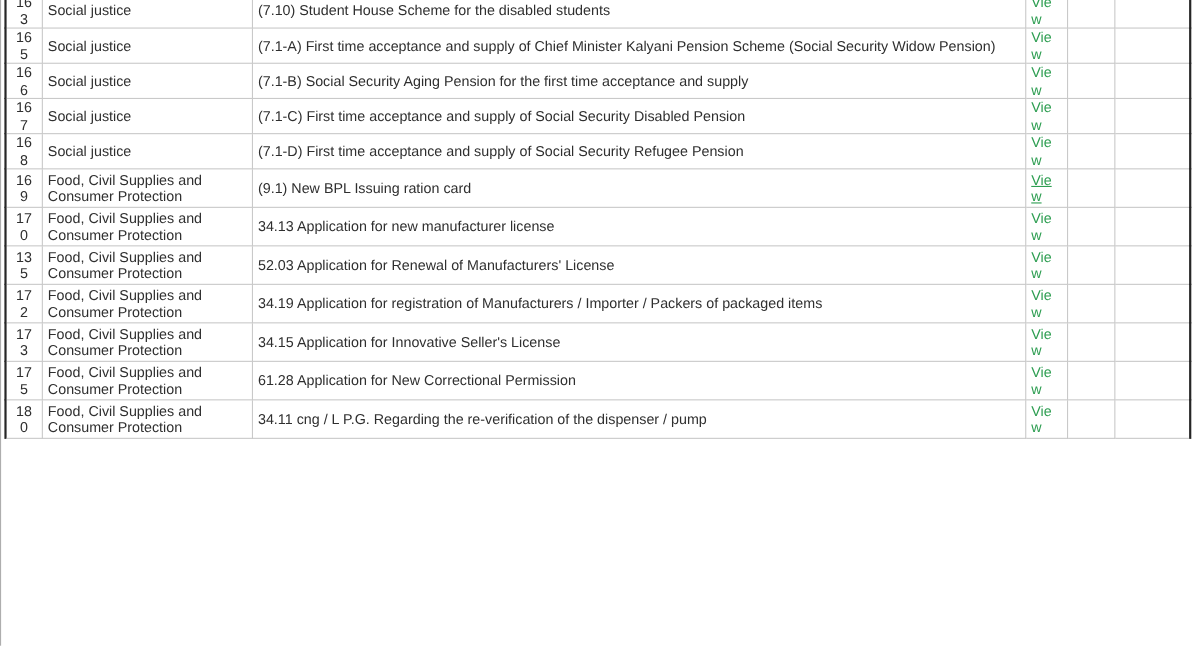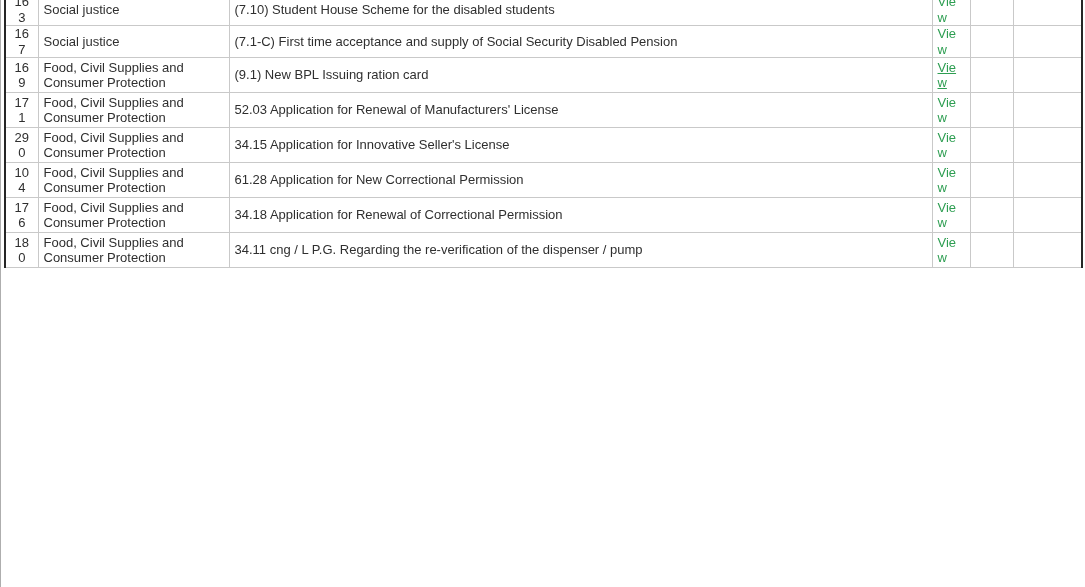--- a/index.html
+++ b/index.html
@@ -78,63 +78,95 @@
     <tbody id="services-tbody">
         <tr class="single">
           <td class="cell-num">163</td>
           <td class="cell-dept">Social justice</td>
           <td class="cell-service">(7.10) Student House Scheme for the disabled students</td>
           <td class="cell-view"><a href="#">View</a></td>
           <td></td>
           <td></td>
         </tr>
         <tr class="single">
+          <td class="cell-num">165</td>
+          <td class="cell-dept">Social justice</td>
+          <td class="cell-service">(7.1-A) First time acceptance and supply of Chief Minister Kalyani Pension Scheme (Social Security Widow Pension)</td>
+          <td class="cell-view"><a href="#">View</a></td>
+          <td></td>
+          <td></td>
+        </tr>
+        <tr class="single">
+          <td class="cell-num">166</td>
+          <td class="cell-dept">Social justice</td>
+          <td class="cell-service">(7.1-B) Social Security Aging Pension for the first time acceptance and supply</td>
+          <td class="cell-view"><a href="#">View</a></td>
+          <td></td>
+          <td></td>
+        </tr>
+        <tr class="single">
           <td class="cell-num">167</td>
           <td class="cell-dept">Social justice</td>
           <td class="cell-service">(7.1-C) First time acceptance and supply of Social Security Disabled Pension</td>
+          <td class="cell-view"><a href="#">View</a></td>
+          <td></td>
+          <td></td>
+        </tr>
+        <tr class="single">
+          <td class="cell-num">168</td>
+          <td class="cell-dept">Social justice</td>
+          <td class="cell-service">(7.1-D) First time acceptance and supply of Social Security Refugee Pension</td>
           <td class="cell-view"><a href="#">View</a></td>
           <td></td>
           <td></td>
         </tr>
         <tr class="double">
           <td class="cell-num">169</td>
           <td class="cell-dept">Food, Civil Supplies and Consumer Protection</td>
           <td class="cell-service">(9.1) New BPL Issuing ration card</td>
           <td class="cell-view"><a href="#" class="underlined">View</a></td>
           <td></td>
           <td></td>
         </tr>
         <tr class="double">
-          <td class="cell-num">171</td>
+          <td class="cell-num">170</td>
+          <td class="cell-dept">Food, Civil Supplies and Consumer Protection</td>
+          <td class="cell-service">34.13 Application for new manufacturer license</td>
+          <td class="cell-view"><a href="#">View</a></td>
+          <td></td>
+          <td></td>
+        </tr>
+        <tr class="double">
+          <td class="cell-num">135</td>
           <td class="cell-dept">Food, Civil Supplies and Consumer Protection</td>
           <td class="cell-service">52.03 Application for Renewal of Manufacturers' License</td>
           <td class="cell-view"><a href="#">View</a></td>
           <td></td>
           <td></td>
         </tr>
         <tr class="double">
-          <td class="cell-num">290</td>
+          <td class="cell-num">172</td>
+          <td class="cell-dept">Food, Civil Supplies and Consumer Protection</td>
+          <td class="cell-service">34.19 Application for registration of Manufacturers / Importer / Packers of packaged items</td>
+          <td class="cell-view"><a href="#">View</a></td>
+          <td></td>
+          <td></td>
+        </tr>
+        <tr class="double">
+          <td class="cell-num">173</td>
           <td class="cell-dept">Food, Civil Supplies and Consumer Protection</td>
           <td class="cell-service">34.15 Application for Innovative Seller's License</td>
           <td class="cell-view"><a href="#">View</a></td>
           <td></td>
           <td></td>
         </tr>
         <tr class="double">
-          <td class="cell-num">104</td>
+          <td class="cell-num">175</td>
           <td class="cell-dept">Food, Civil Supplies and Consumer Protection</td>
           <td class="cell-service">61.28 Application for New Correctional Permission</td>
-          <td class="cell-view"><a href="#">View</a></td>
-          <td></td>
-          <td></td>
-        </tr>
-        <tr class="double">
-          <td class="cell-num">176</td>
-          <td class="cell-dept">Food, Civil Supplies and Consumer Protection</td>
-          <td class="cell-service">34.18 Application for Renewal of Correctional Permission</td>
           <td class="cell-view"><a href="#">View</a></td>
           <td></td>
           <td></td>
         </tr>
         <tr class="double">
           <td class="cell-num">180</td>
           <td class="cell-dept">Food, Civil Supplies and Consumer Protection</td>
           <td class="cell-service">34.11 cng / L P.G. Regarding the re-verification of the dispenser / pump</td>
           <td class="cell-view"><a href="#">View</a></td>
           <td></td>

